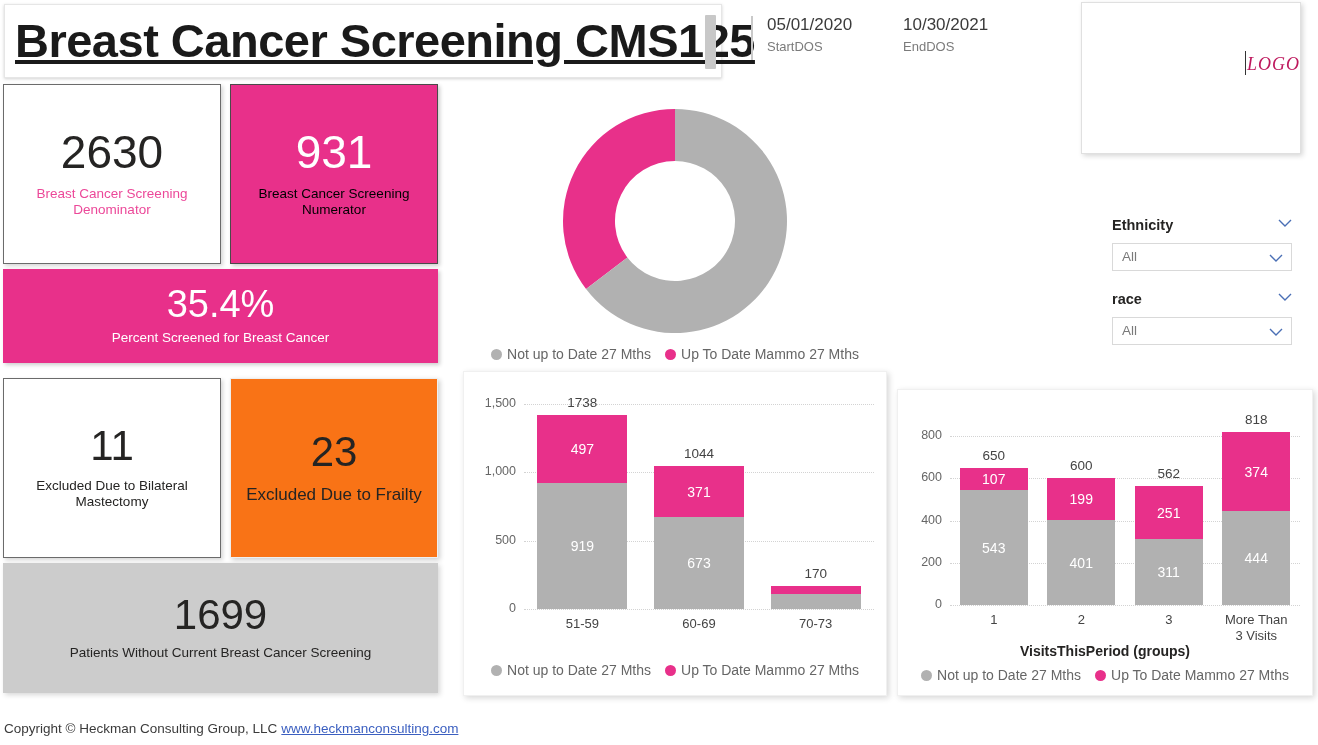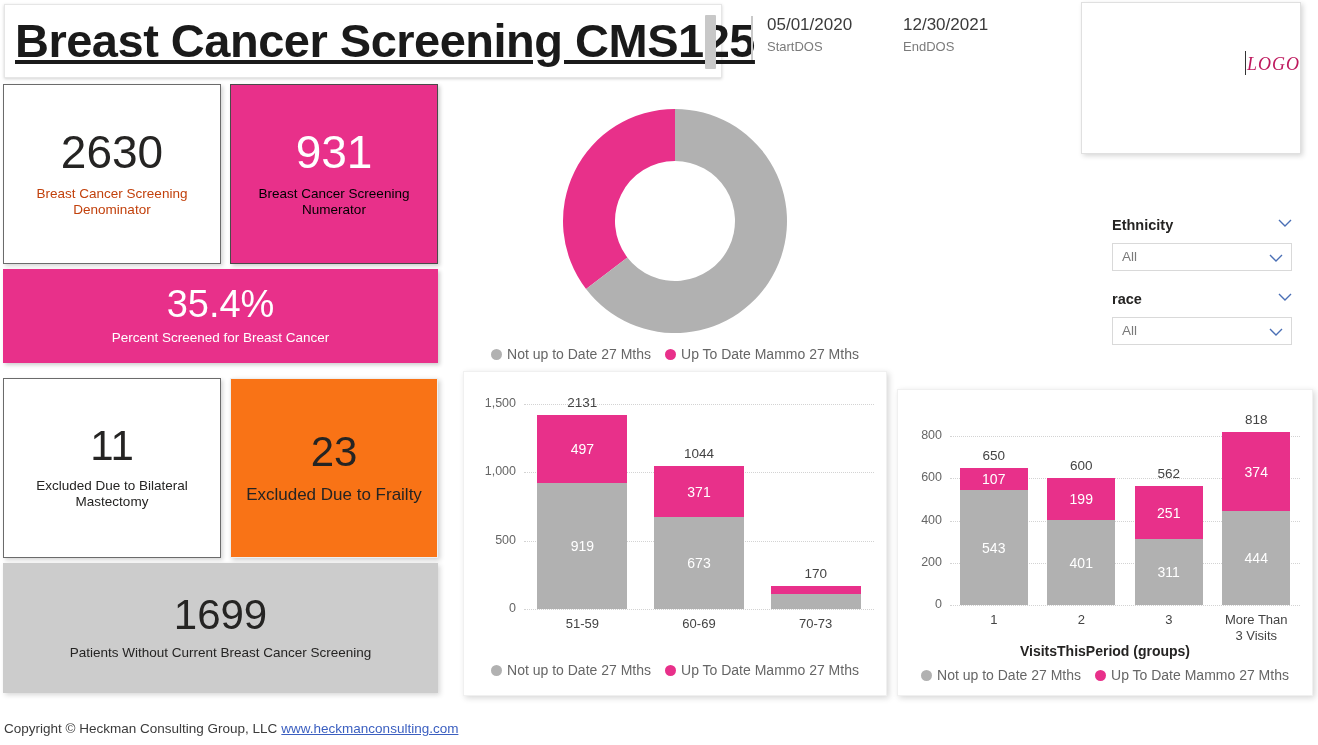--- a/index.html
+++ b/index.html
@@ -68,21 +68,21 @@
   }
   .kpi .val{font-weight:400;line-height:1.02;}
   .kpi .lbl{line-height:1.25;}
 
   #kpi-denominator{
     left:3px;top:84px;width:218px;height:180px;
     background:#fff;border:1px solid #6b6b6b;
     box-shadow:2px 2px 4px rgba(0,0,0,.17);
   }
   #kpi-denominator .val{font-size:46px;color:#252423;}
-  #kpi-denominator .lbl{font-size:13.5px;color:#c2410c;margin-top:10px;max-width:180px;text-align:center;}
+  #kpi-denominator .lbl{font-size:13.5px;color:#ec4899;margin-top:10px;max-width:180px;text-align:center;}
 
   #kpi-numerator{
     left:230px;top:84px;width:208px;height:180px;
     background:#e8308a;border:1px solid #4a4a4a;
     box-shadow:2px 2px 4px rgba(0,0,0,.2);
   }
   #kpi-numerator .val{font-size:46px;color:#ffffff;}
   #kpi-numerator .lbl{font-size:13.5px;color:#000000;margin-top:10px;max-width:180px;}
 
   #kpi-percent{
@@ -181,21 +181,21 @@
     <div id="title-scrollbar"></div>
   </div>
 
   <div id="date-block">
     <div id="date-divider"></div>
     <div class="date-item" id="date-start">
       <div class="date-value">05/01/2020</div>
       <div class="date-label">StartDOS</div>
     </div>
     <div class="date-item" id="date-end">
-      <div class="date-value">12/30/2021</div>
+      <div class="date-value">10/30/2021</div>
       <div class="date-label">EndDOS</div>
     </div>
   </div>
 
   <div id="logo-card">
     <div id="logo-text"><span id="logo-caret"></span><span>LOGO</span></div>
   </div>
 
   <div class="kpi" id="kpi-denominator">
     <div class="val">2630</div>
@@ -261,21 +261,21 @@
         <div class="gridline" style="left: 48px; top: 0px; width: 350px;"></div>
         <div class="ytick" style="left: 0px; width: 40px; top: -8px;">1,500</div>
         <div class="bar-col" style="left: 61.3333px; width: 90px; height: 193.52px; bottom: 0px;">
           <div class="seg seg-gray" style="bottom: 0px; height: 125.597px;">
             <span class="seg-label">919</span>
           </div>
           <div class="seg seg-pink" style="bottom: 125.597px; height: 67.9233px;">
             <span class="seg-label">497</span>
           </div>
         </div>
-        <div class="total-label" style="left: 61.3333px; width: 90px; top: -8.52px;">2131</div>
+        <div class="total-label" style="left: 61.3333px; width: 90px; top: -8.52px;">1738</div>
         <div class="xtick" style="left: 48px; width: 116.667px; top: 212px;">51-59</div>
         <div class="bar-col" style="left: 178px; width: 90px; height: 142.68px; bottom: 0px;">
           <div class="seg seg-gray" style="bottom: 0px; height: 91.9767px;">
             <span class="seg-label">673</span>
           </div>
           <div class="seg seg-pink" style="bottom: 91.9767px; height: 50.7033px;">
             <span class="seg-label">371</span>
           </div>
         </div>
         <div class="total-label" style="left: 178px; width: 90px; top: 42.32px;">1044</div>

